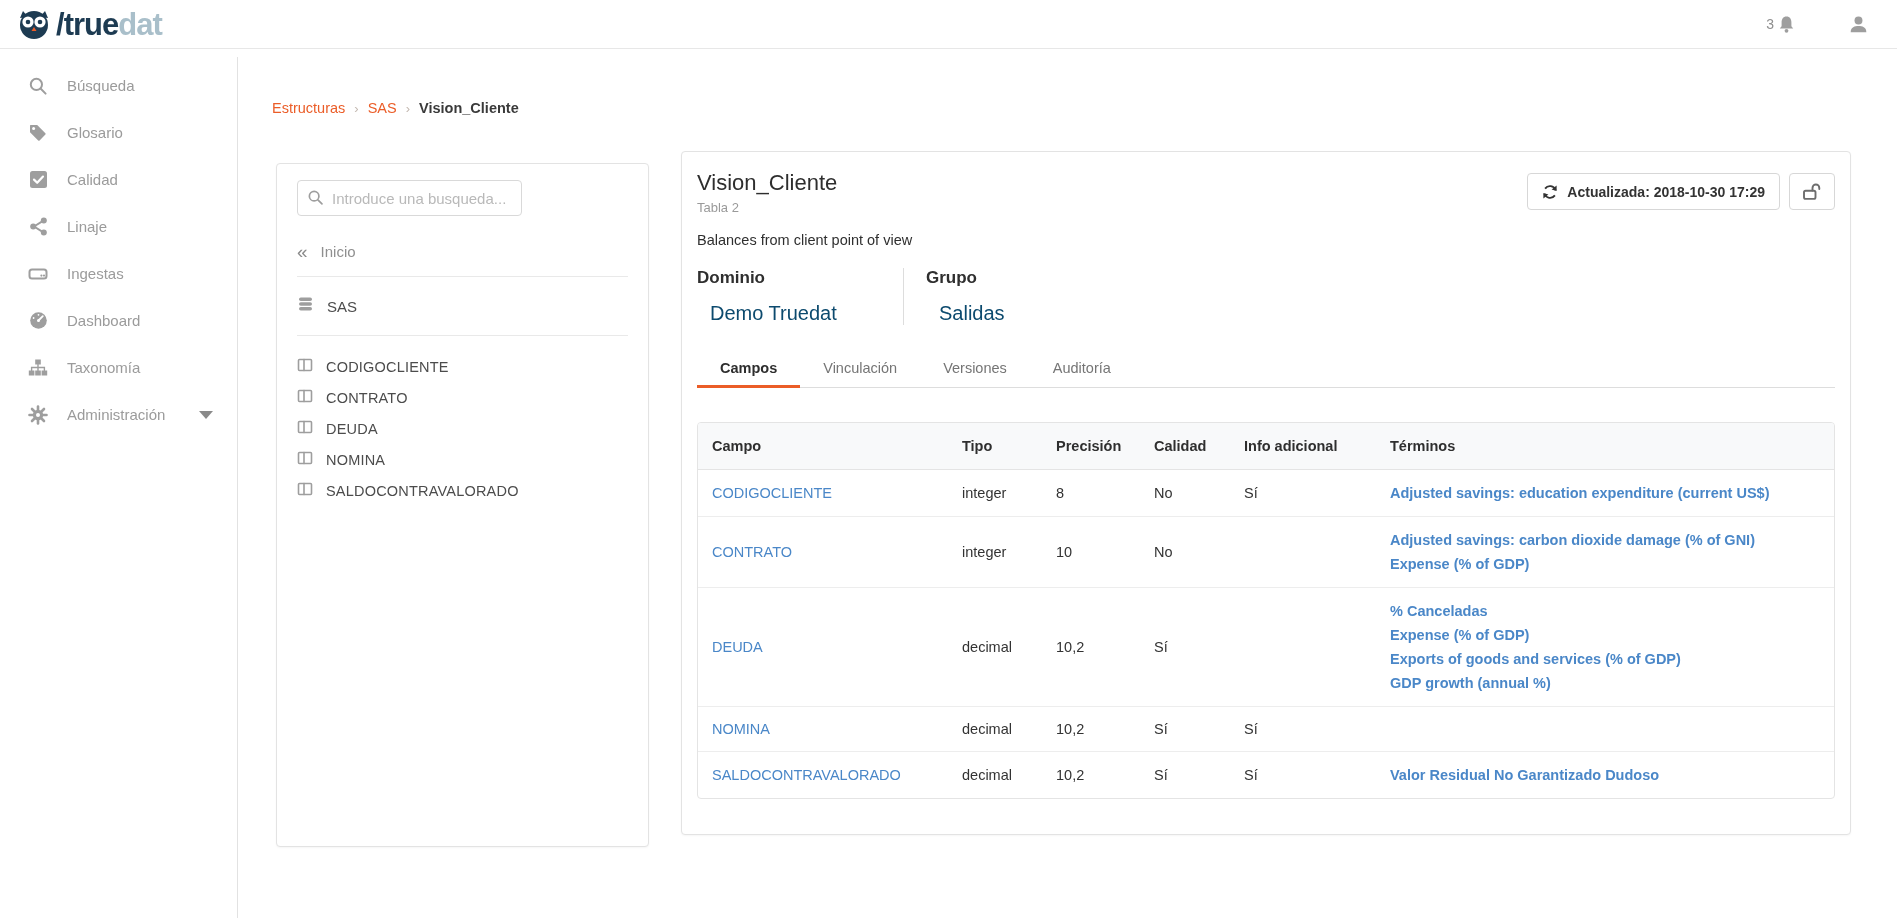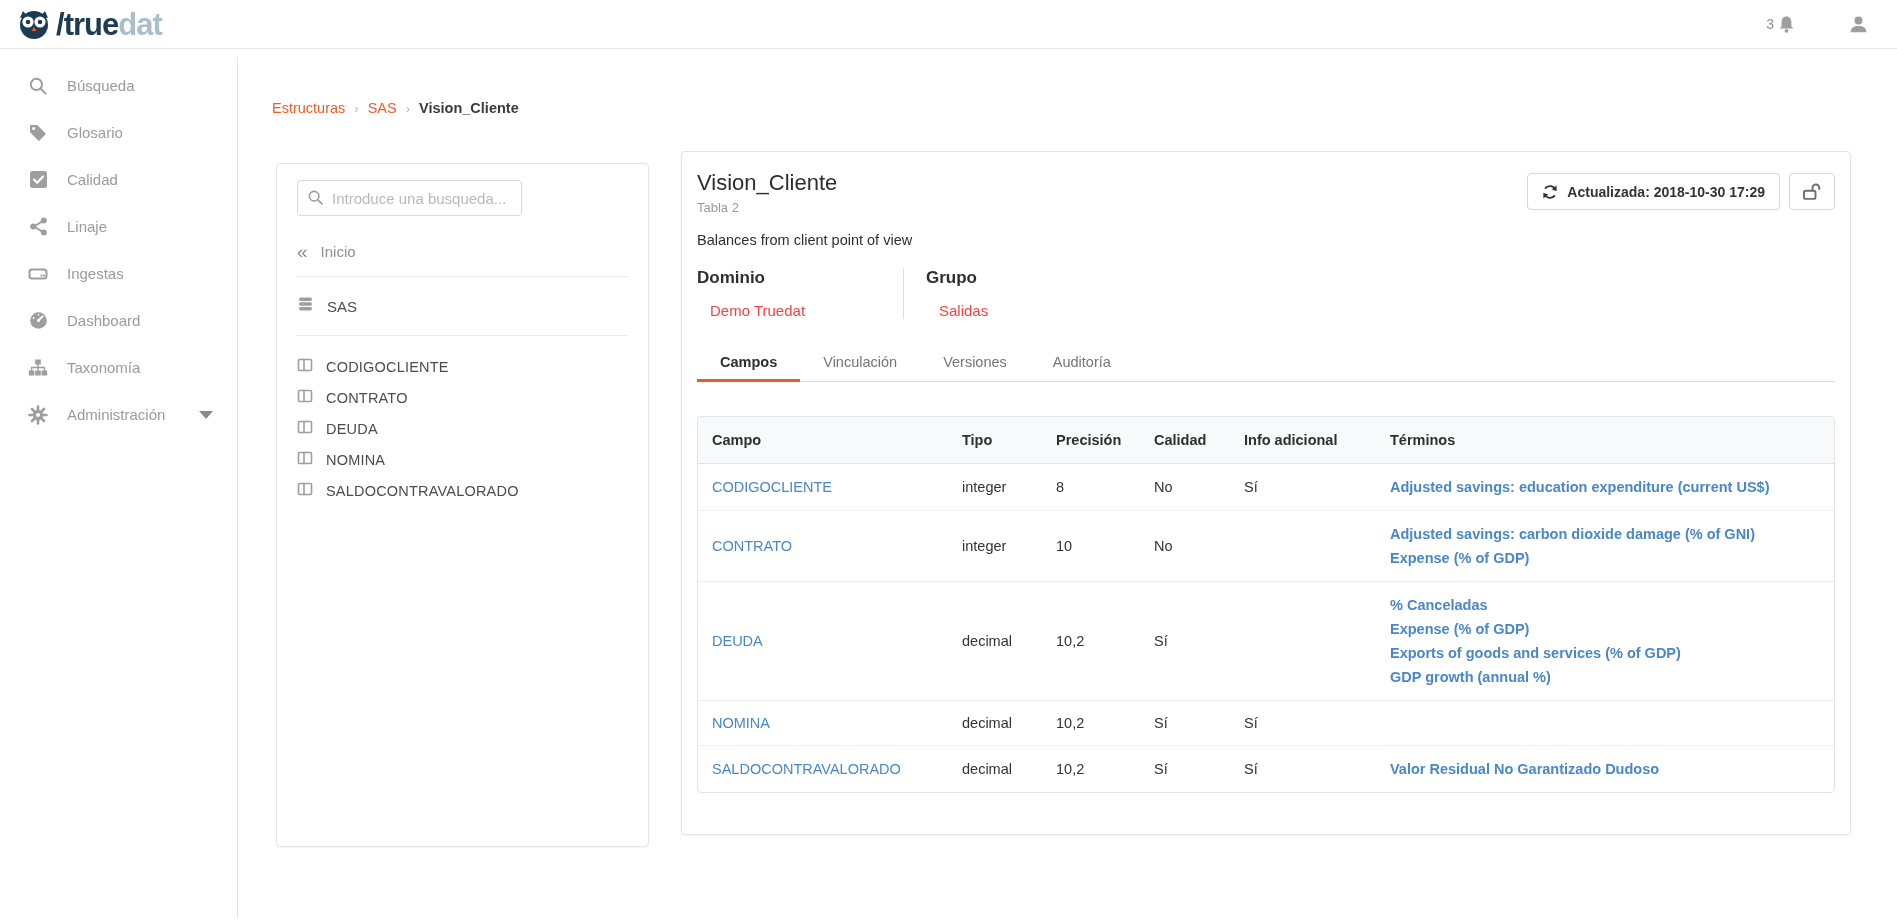--- a/index.html
+++ b/index.html
@@ -67,21 +67,21 @@
     font-family:"Liberation Sans","DejaVu Sans",sans-serif; }
   .btn-lock { width:46px; height:37px; border:1px solid #d7d7d7; border-radius:4px; background:#fff;
     display:flex; align-items:center; justify-content:center; cursor:pointer; }
 
   .detail-desc { margin-top:17px; font-size:14.5px; color:#2f2f2f; }
 
   .meta-block { margin-top:20px; display:flex; }
   .meta-col1 { width:206px; }
   .meta-col2 { border-left:1px solid #ddd; padding-left:22px; }
   .meta-label { font-size:17px; font-weight:bold; color:#2f2f2f; }
-  .meta-value { font-size:15px; color:#ef4444; margin-top:14px; padding-left:13px; }
+  .meta-value { font-size:20px; color:#0c4a6e; margin-top:14px; padding-left:13px; }
 
   
   .tabs { margin-top:26px; display:flex; border-bottom:1px solid #ddd; }
   .tab { padding:9px 23px; font-size:14.5px; color:#757575; cursor:pointer;
     border-bottom:3px solid transparent; margin-bottom:-1px; }
   .tab.active { color:#2e2e2e; font-weight:bold; border-bottom-color:#eb5d28; }
 
   
   .fields-table-wrap { margin-top:34px; border:1px solid #e4e4e4; border-radius:4px; overflow:hidden; }
   table.fields { width:100%; border-collapse:collapse; table-layout:fixed; }

